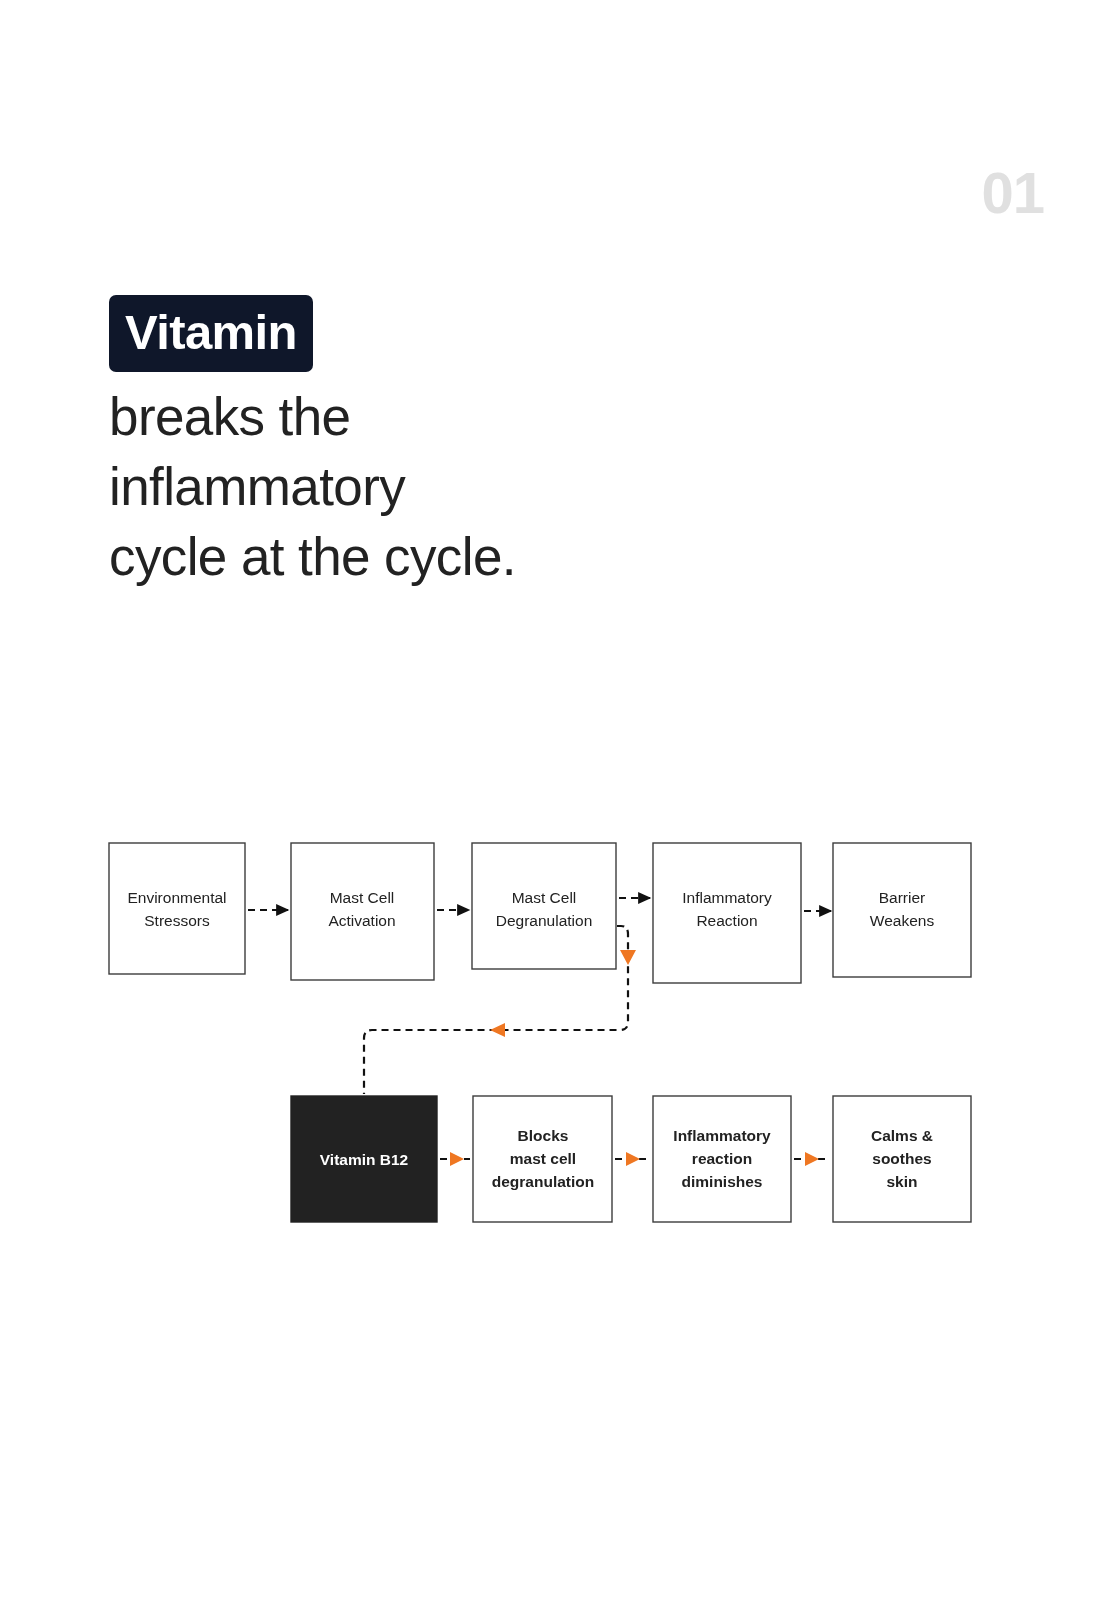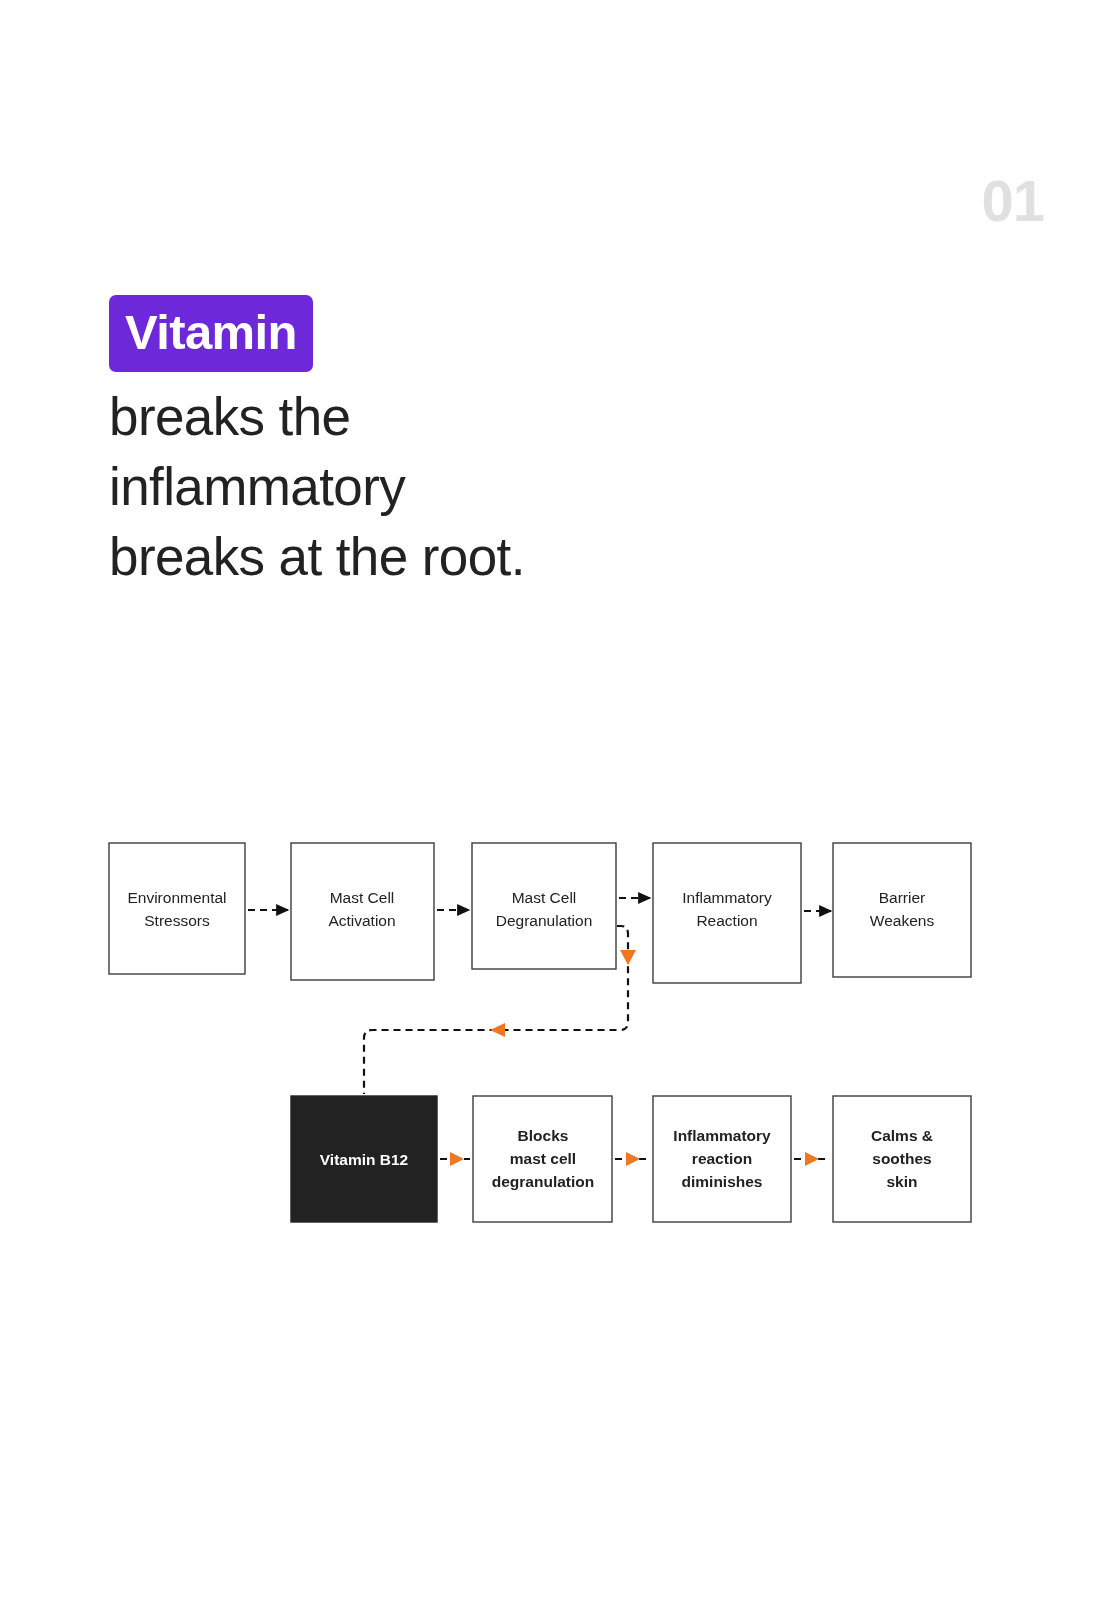--- a/index.html
+++ b/index.html
@@ -12,21 +12,21 @@
     height: 1600px;
     position: relative;
     overflow: hidden;
     font-family: "Liberation Sans", "DejaVu Sans", sans-serif;
     -webkit-font-smoothing: antialiased;
   }
 
   
   .page-number {
     position: absolute;
-    top: 172px;
+    top: 164px;
     right: 56px;
     font-size: 58px;
     font-weight: 700;
     letter-spacing: -1px;
     color: #e0e0e0;
     line-height: 1;
     user-select: none;
   }
 
   
@@ -35,21 +35,21 @@
     left: 109px;
     top: 295px;
     width: 620px;
   }
   .tag-line {
     display: block;
     margin-bottom: 10px;
   }
   .tag {
     display: inline-block;
-    background: #6d28d9;
+    background: #0f172a;
     color: #ffffff;
     font-size: 49px;
     font-weight: 700;
     letter-spacing: -0.6px;
     line-height: 1;
     padding: 13px 16px 15px 16px;
     border-radius: 7px;
   }
   .headline {
     font-size: 53px;
@@ -107,21 +107,21 @@
 
 <div class="page-number">01</div>
 
 <div class="title-block">
   <div class="tag-line">
     <span class="tag">Vitamin</span>
   </div>
   <div class="headline">
     <span>breaks the</span>
     <span>inflammatory</span>
-    <span>breaks at the root.</span>
+    <span>cycle at the cycle.</span>
   </div>
 </div>
 
 <svg class="diagram" viewBox="0 0 1100 1600">
 
   <defs>
     <marker id="arrowDark" markerWidth="7" markerHeight="7" refX="5.4" refY="3" orient="auto">
       <path d="M0,0.3 L6,3 L0,5.7 Z" class="arrow-dark"></path>
     </marker>
     <marker id="arrowOrange" markerWidth="7" markerHeight="7" refX="5.4" refY="3" orient="auto">

